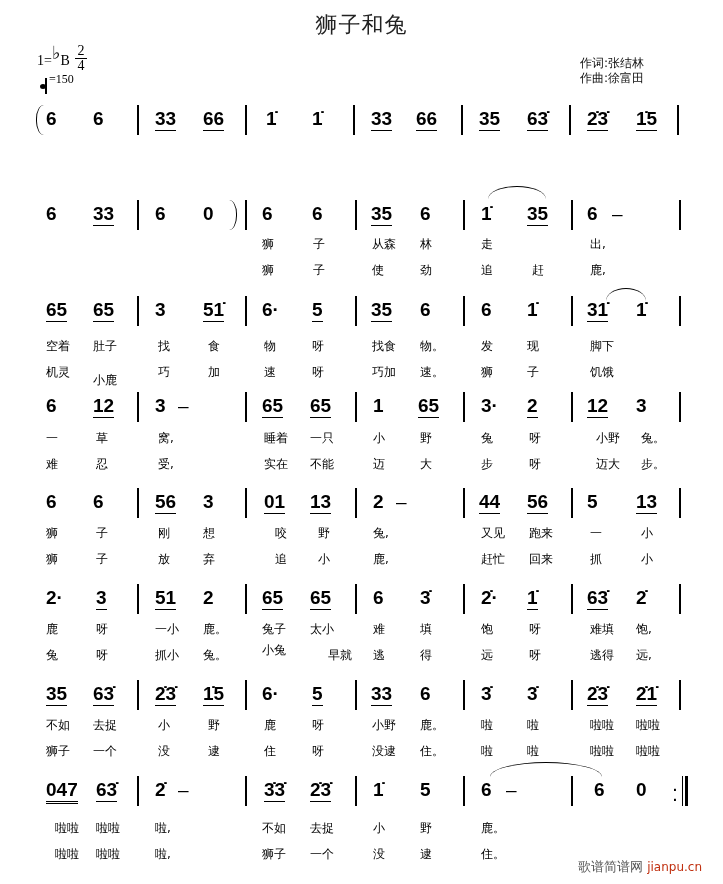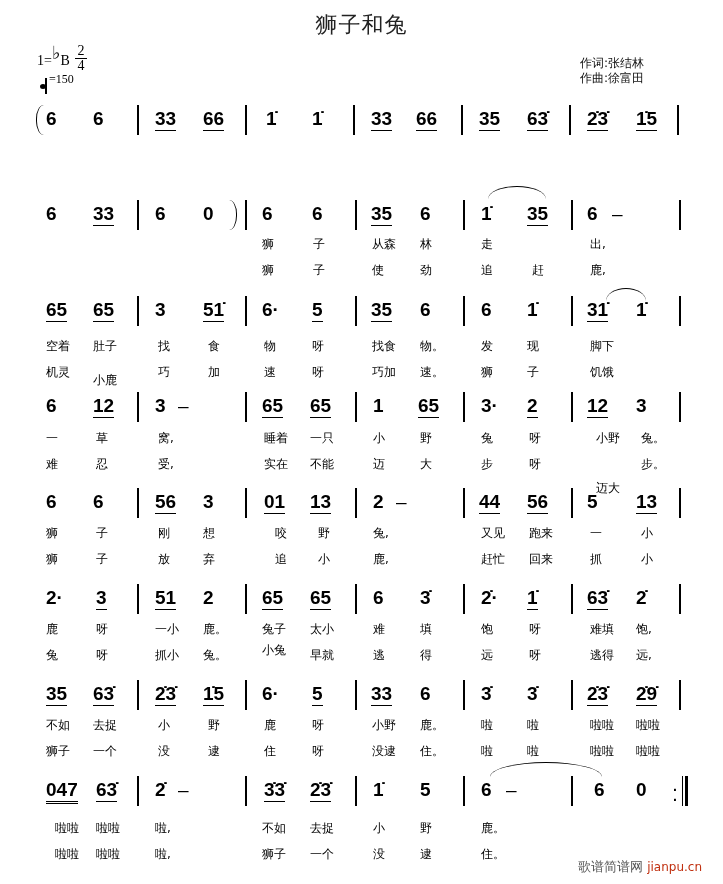--- a/index.html
+++ b/index.html
@@ -190,21 +190,21 @@
 <div>
   <span class="ly" style="left:46px; top:456px">难</span>
   <span class="ly" style="left:96px; top:456px">忍</span>
   <span class="ly" style="left:158px; top:456px">受,</span>
   <span class="ly" style="left:264px; top:456px">实在</span>
   <span class="ly" style="left:310px; top:456px">不能</span>
   <span class="ly" style="left:373px; top:456px">迈</span>
   <span class="ly" style="left:420px; top:456px">大</span>
   <span class="ly" style="left:481px; top:456px">步</span>
   <span class="ly" style="left:529px; top:456px">呀</span>
-  <span class="ly" style="left:596px; top:480px">迈大</span>
+  <span class="ly" style="left:596px; top:456px">迈大</span>
   <span class="ly" style="left:641px; top:456px">步。</span>
 </div>
 
 <div class="row" style="top:488px;">
   <span class="n" style="left:46px">6</span>
   <span class="n" style="left:93px">6</span>
   <div class="bl" style="left:137px"></div>
   <span class="n u" style="left:155px">56</span>
   <span class="n" style="left:203px">3</span>
   <div class="bl" style="left:245px"></div>
@@ -281,21 +281,21 @@
   <span class="ly" style="left:529px; top:621px">呀</span>
   <span class="ly" style="left:590px; top:621px">难填</span>
   <span class="ly" style="left:636px; top:621px">饱,</span>
 </div>
 <div>
   <span class="ly" style="left:46px; top:647px">兔</span>
   <span class="ly" style="left:96px; top:647px">呀</span>
   <span class="ly" style="left:155px; top:647px">抓小</span>
   <span class="ly" style="left:203px; top:647px">兔。</span>
   <span class="ly" style="left:262px; top:642px">小兔</span>
-  <span class="ly" style="left:310px; top:647px">早就</span>
+  <span class="ly" style="left:328px; top:647px">早就</span>
   <span class="ly" style="left:373px; top:647px">逃</span>
   <span class="ly" style="left:420px; top:647px">得</span>
   <span class="ly" style="left:481px; top:647px">远</span>
   <span class="ly" style="left:529px; top:647px">呀</span>
   <span class="ly" style="left:590px; top:647px">逃得</span>
   <span class="ly" style="left:636px; top:647px">远,</span>
 </div>
 
 <div class="row" style="top:680px;">
   <span class="n u" style="left:46px">35</span>
@@ -307,21 +307,21 @@
   <span class="n" style="left:262px">6·</span>
   <span class="n u" style="left:312px">5</span>
   <div class="bl" style="left:355px"></div>
   <span class="n u" style="left:371px">33</span>
   <span class="n" style="left:420px">6</span>
   <div class="bl" style="left:463px"></div>
   <span class="n" style="left:481px">3̇</span>
   <span class="n" style="left:527px">3̇</span>
   <div class="bl" style="left:571px"></div>
   <span class="n u" style="left:587px">2̇3̇</span>
-  <span class="n u" style="left:636px">2̇9̇</span>
+  <span class="n u" style="left:636px">2̇1̇</span>
   <div class="bl" style="left:679px"></div>
 </div>
 <div>
   <span class="ly" style="left:46px; top:717px">不如</span>
   <span class="ly" style="left:93px; top:717px">去捉</span>
   <span class="ly" style="left:158px; top:717px">小</span>
   <span class="ly" style="left:208px; top:717px">野</span>
   <span class="ly" style="left:264px; top:717px">鹿</span>
   <span class="ly" style="left:312px; top:717px">呀</span>
   <span class="ly" style="left:372px; top:717px">小野</span>

